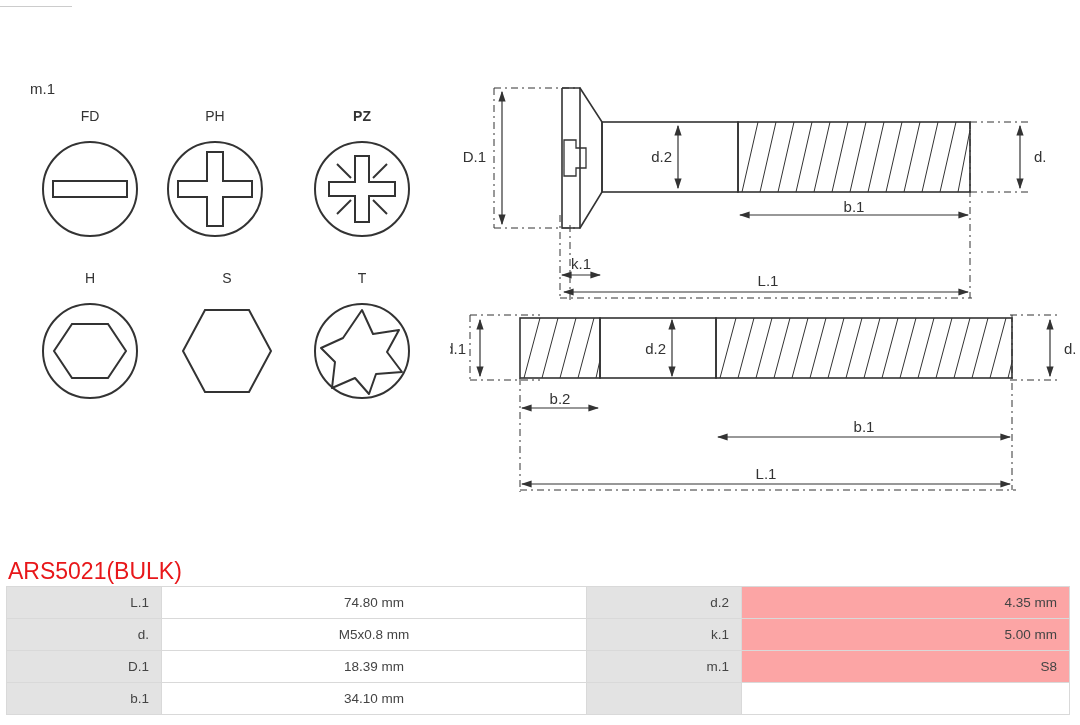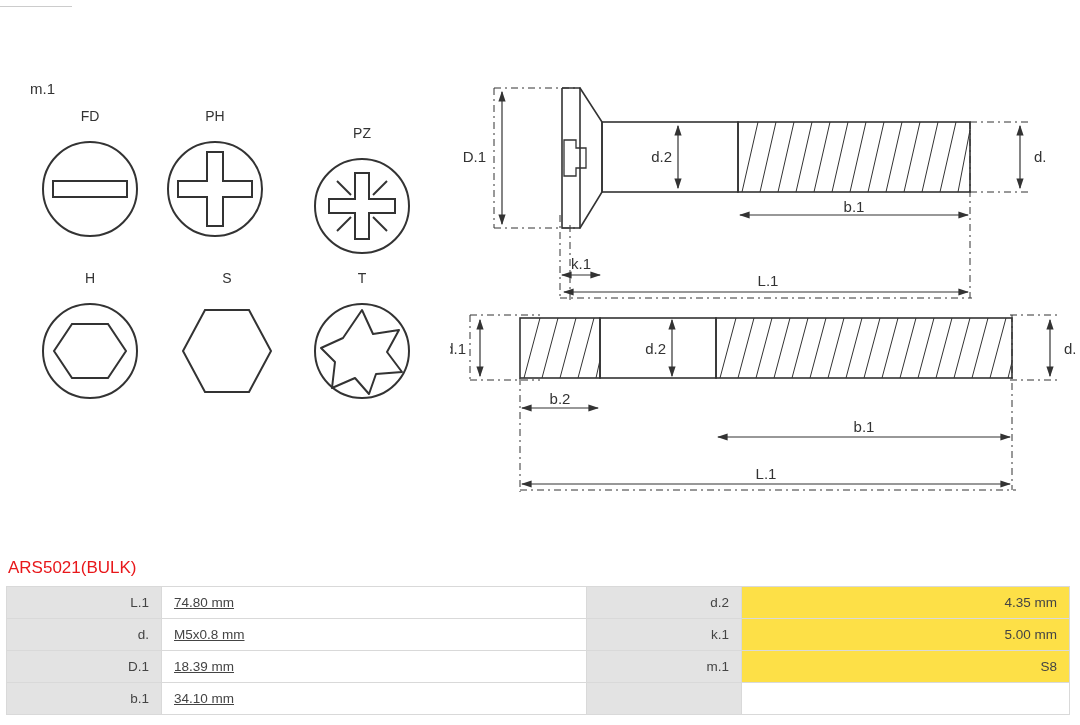--- a/index.html
+++ b/index.html
@@ -65,21 +65,21 @@
     width: 630px;
     height: 460px;
   }
   .drawing svg { display: block; }
 
   
   .part-no {
     position: absolute;
     left: 8px;
     top: 558px;
-    font-size: 17px;
+    font-size: 23px;
     color: #e8171a;
     font-family: "Liberation Sans", sans-serif;
     text-align: right;
   }
   table.specs {
     position: absolute;
     left: 6px;
     top: 586px;
     width: 1064px;
     border-collapse: collapse;
@@ -91,31 +91,30 @@
     padding: 0 12px;
     color: #444;
   }
   td.key {
     background: #e3e3e3;
     text-align: right;
     width: 130px;
   }
   td.val {
     background: #ffffff;
-    text-align: left;
+    text-align: center;
     width: 400px;
-    text-decoration: underline;
   }
   td.key2 {
     background: #e3e3e3;
     text-align: right;
     width: 130px;
   }
   td.val2 {
-    background: #fde047;
+    background: #fca5a5;
     text-align: right;
   }
   td.empty {
     background: #e3e3e3;
   }
   td.empty-val {
     background: #ffffff;
   }
 </style>
 </head>
@@ -137,21 +136,21 @@
     </div>
 
     <div class="head-cell" style="left:150px; top:38px;">
       <span class="cap">PH</span>
       <svg width="110" height="110" viewBox="0 0 110 110">
         <circle cx="55" cy="55" r="47" fill="none" stroke="#333" stroke-width="2"></circle>
         <path d="M18 47 L47 47 L47 18 L63 18 L63 47 L92 47 L92 63 L63 63 L63 92 L47 92 L47 63 L18 63 Z" fill="none" stroke="#333" stroke-width="2"></path>
       </svg>
     </div>
 
-    <div class="head-cell" style="left:297px; top:55px;">
+    <div class="head-cell" style="left:297px; top:38px;font-weight:bold;">
       <span class="cap">PZ</span>
       <svg width="110" height="110" viewBox="0 0 110 110">
         <circle cx="55" cy="55" r="47" fill="none" stroke="#333" stroke-width="2"></circle>
         <path d="M22 48 L48 48 L48 22 L62 22 L62 48 L88 48 L88 62 L62 62 L62 88 L48 88 L48 62 L22 62 Z" fill="none" stroke="#333" stroke-width="2"></path>
         <line x1="30" y1="30" x2="44" y2="44" stroke="#333" stroke-width="2"></line>
         <line x1="80" y1="30" x2="66" y2="44" stroke="#333" stroke-width="2"></line>
         <line x1="30" y1="80" x2="44" y2="66" stroke="#333" stroke-width="2"></line>
         <line x1="80" y1="80" x2="66" y2="66" stroke="#333" stroke-width="2"></line>
       </svg>
     </div>

